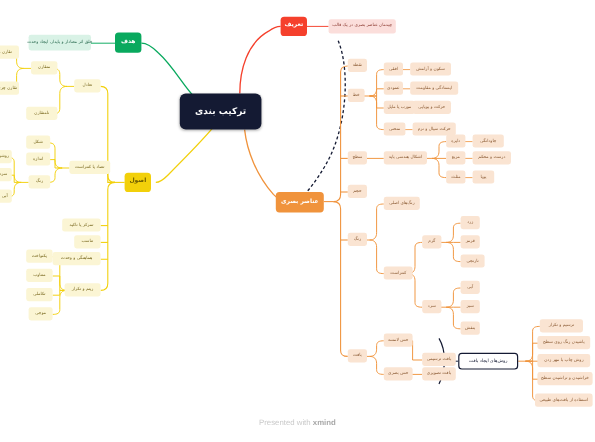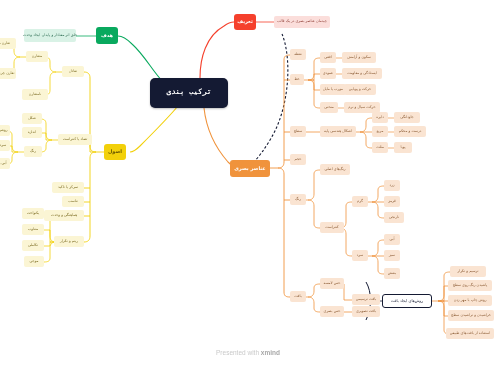--- a/index.html
+++ b/index.html
@@ -172,21 +172,21 @@
     <path d="M366,282 C372,292 372,308 366,320" stroke="#141a33" stroke-width="1" fill="none"></path>
     <path d="M372,301 L382,301" stroke="#141a33" stroke-width="0.8" fill="none"></path>
 
     <path d="M432,301 L438,301 C442,301 444,299 444,295 L444,276 C444,273 446,272 450,272" stroke="#f0933c" stroke-width="0.8" fill="none"></path>
     <path d="M438,301 L444,301 L444,286 L450,286" stroke="#f0933c" stroke-width="0.8" fill="none"></path>
     <path d="M438,301 L444,301 L450,301" stroke="#f0933c" stroke-width="0.8" fill="none"></path>
     <path d="M438,301 L444,301 L444,316 L450,316" stroke="#f0933c" stroke-width="0.8" fill="none"></path>
     <path d="M438,301 C442,301 444,303 444,307 L444,330 C444,333 446,334 450,334" stroke="#f0933c" stroke-width="0.8" fill="none"></path>
   </svg>
 
-  <div class="node root" style="left:150px;top:78px;width:78px;height:30px;font-family:Liberation Mono, monospace;">
+  <div class="node root" style="left:150px;top:78px;width:68px;height:30px;">
     <span>ترکیب بندی</span>
   </div>
 
   <div class="node b1 green" style="left:96px;top:27px;width:22px;height:17px;">
     <span>هدف</span>
   </div>
   <div class="node chip green" style="left:24px;top:29px;width:52px;height:13px;">
     <span>خلق اثر معنادار و پایدار، ایجاد وحدت</span>
   </div>
 

